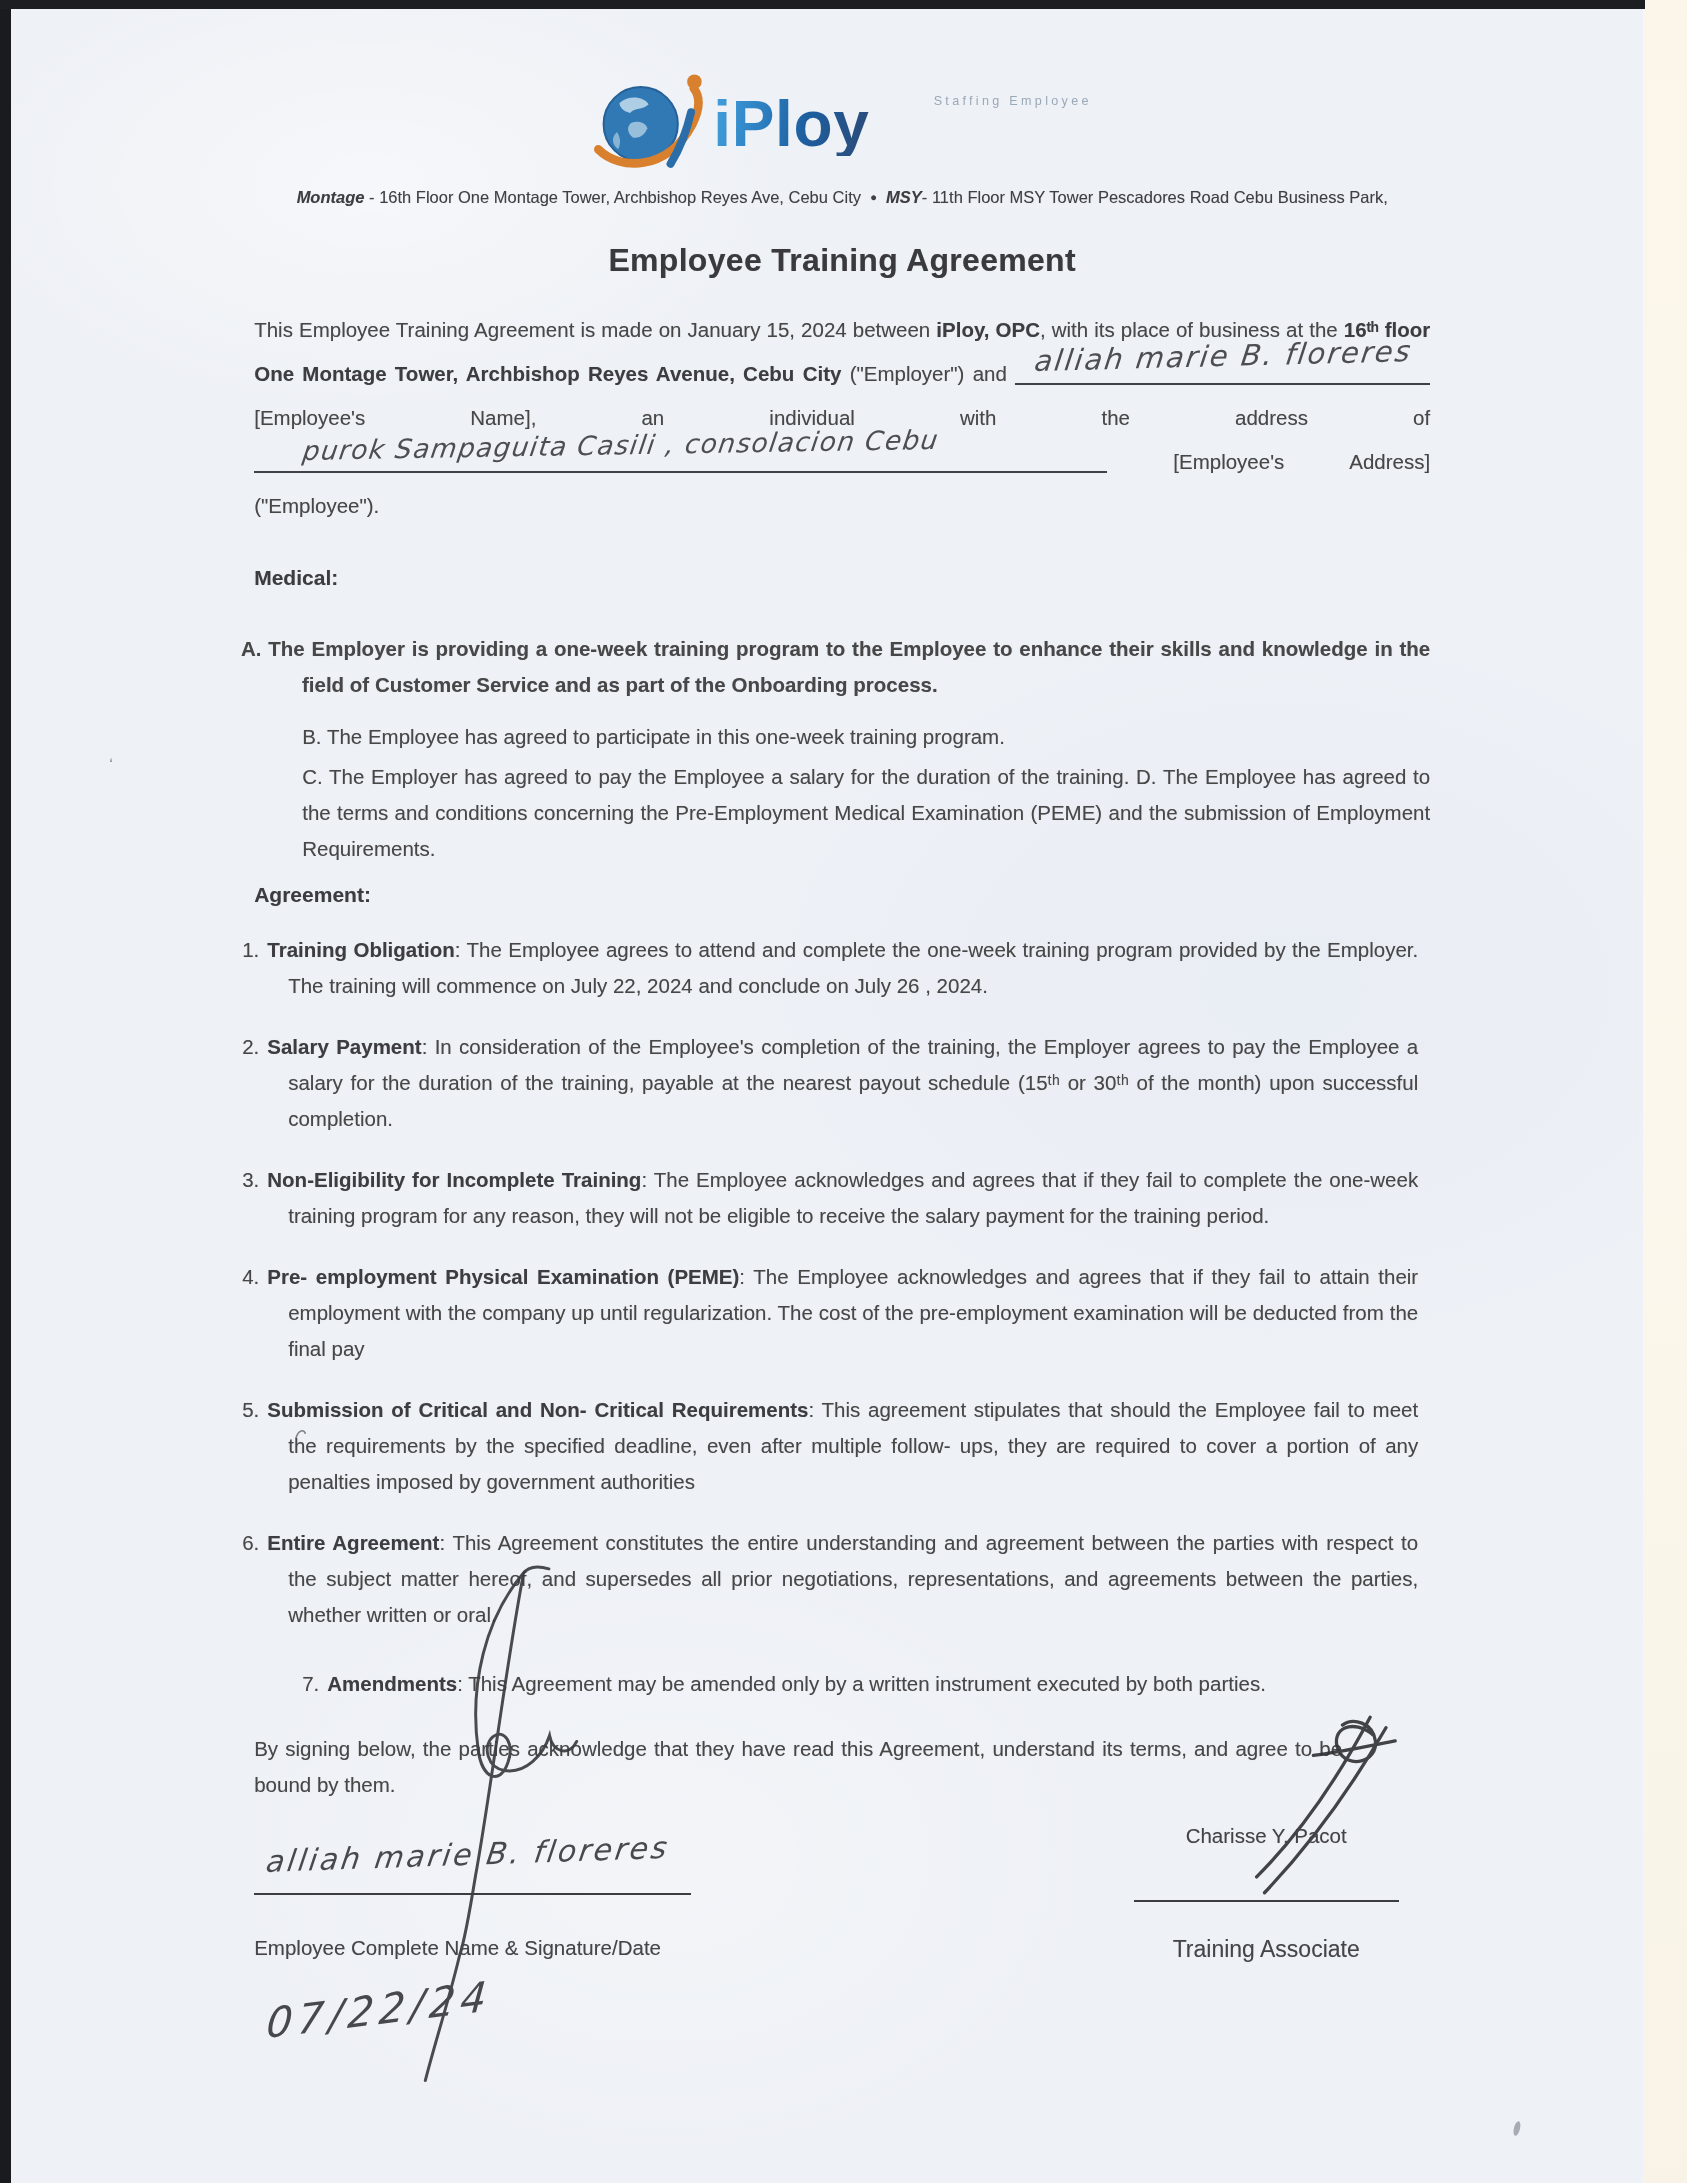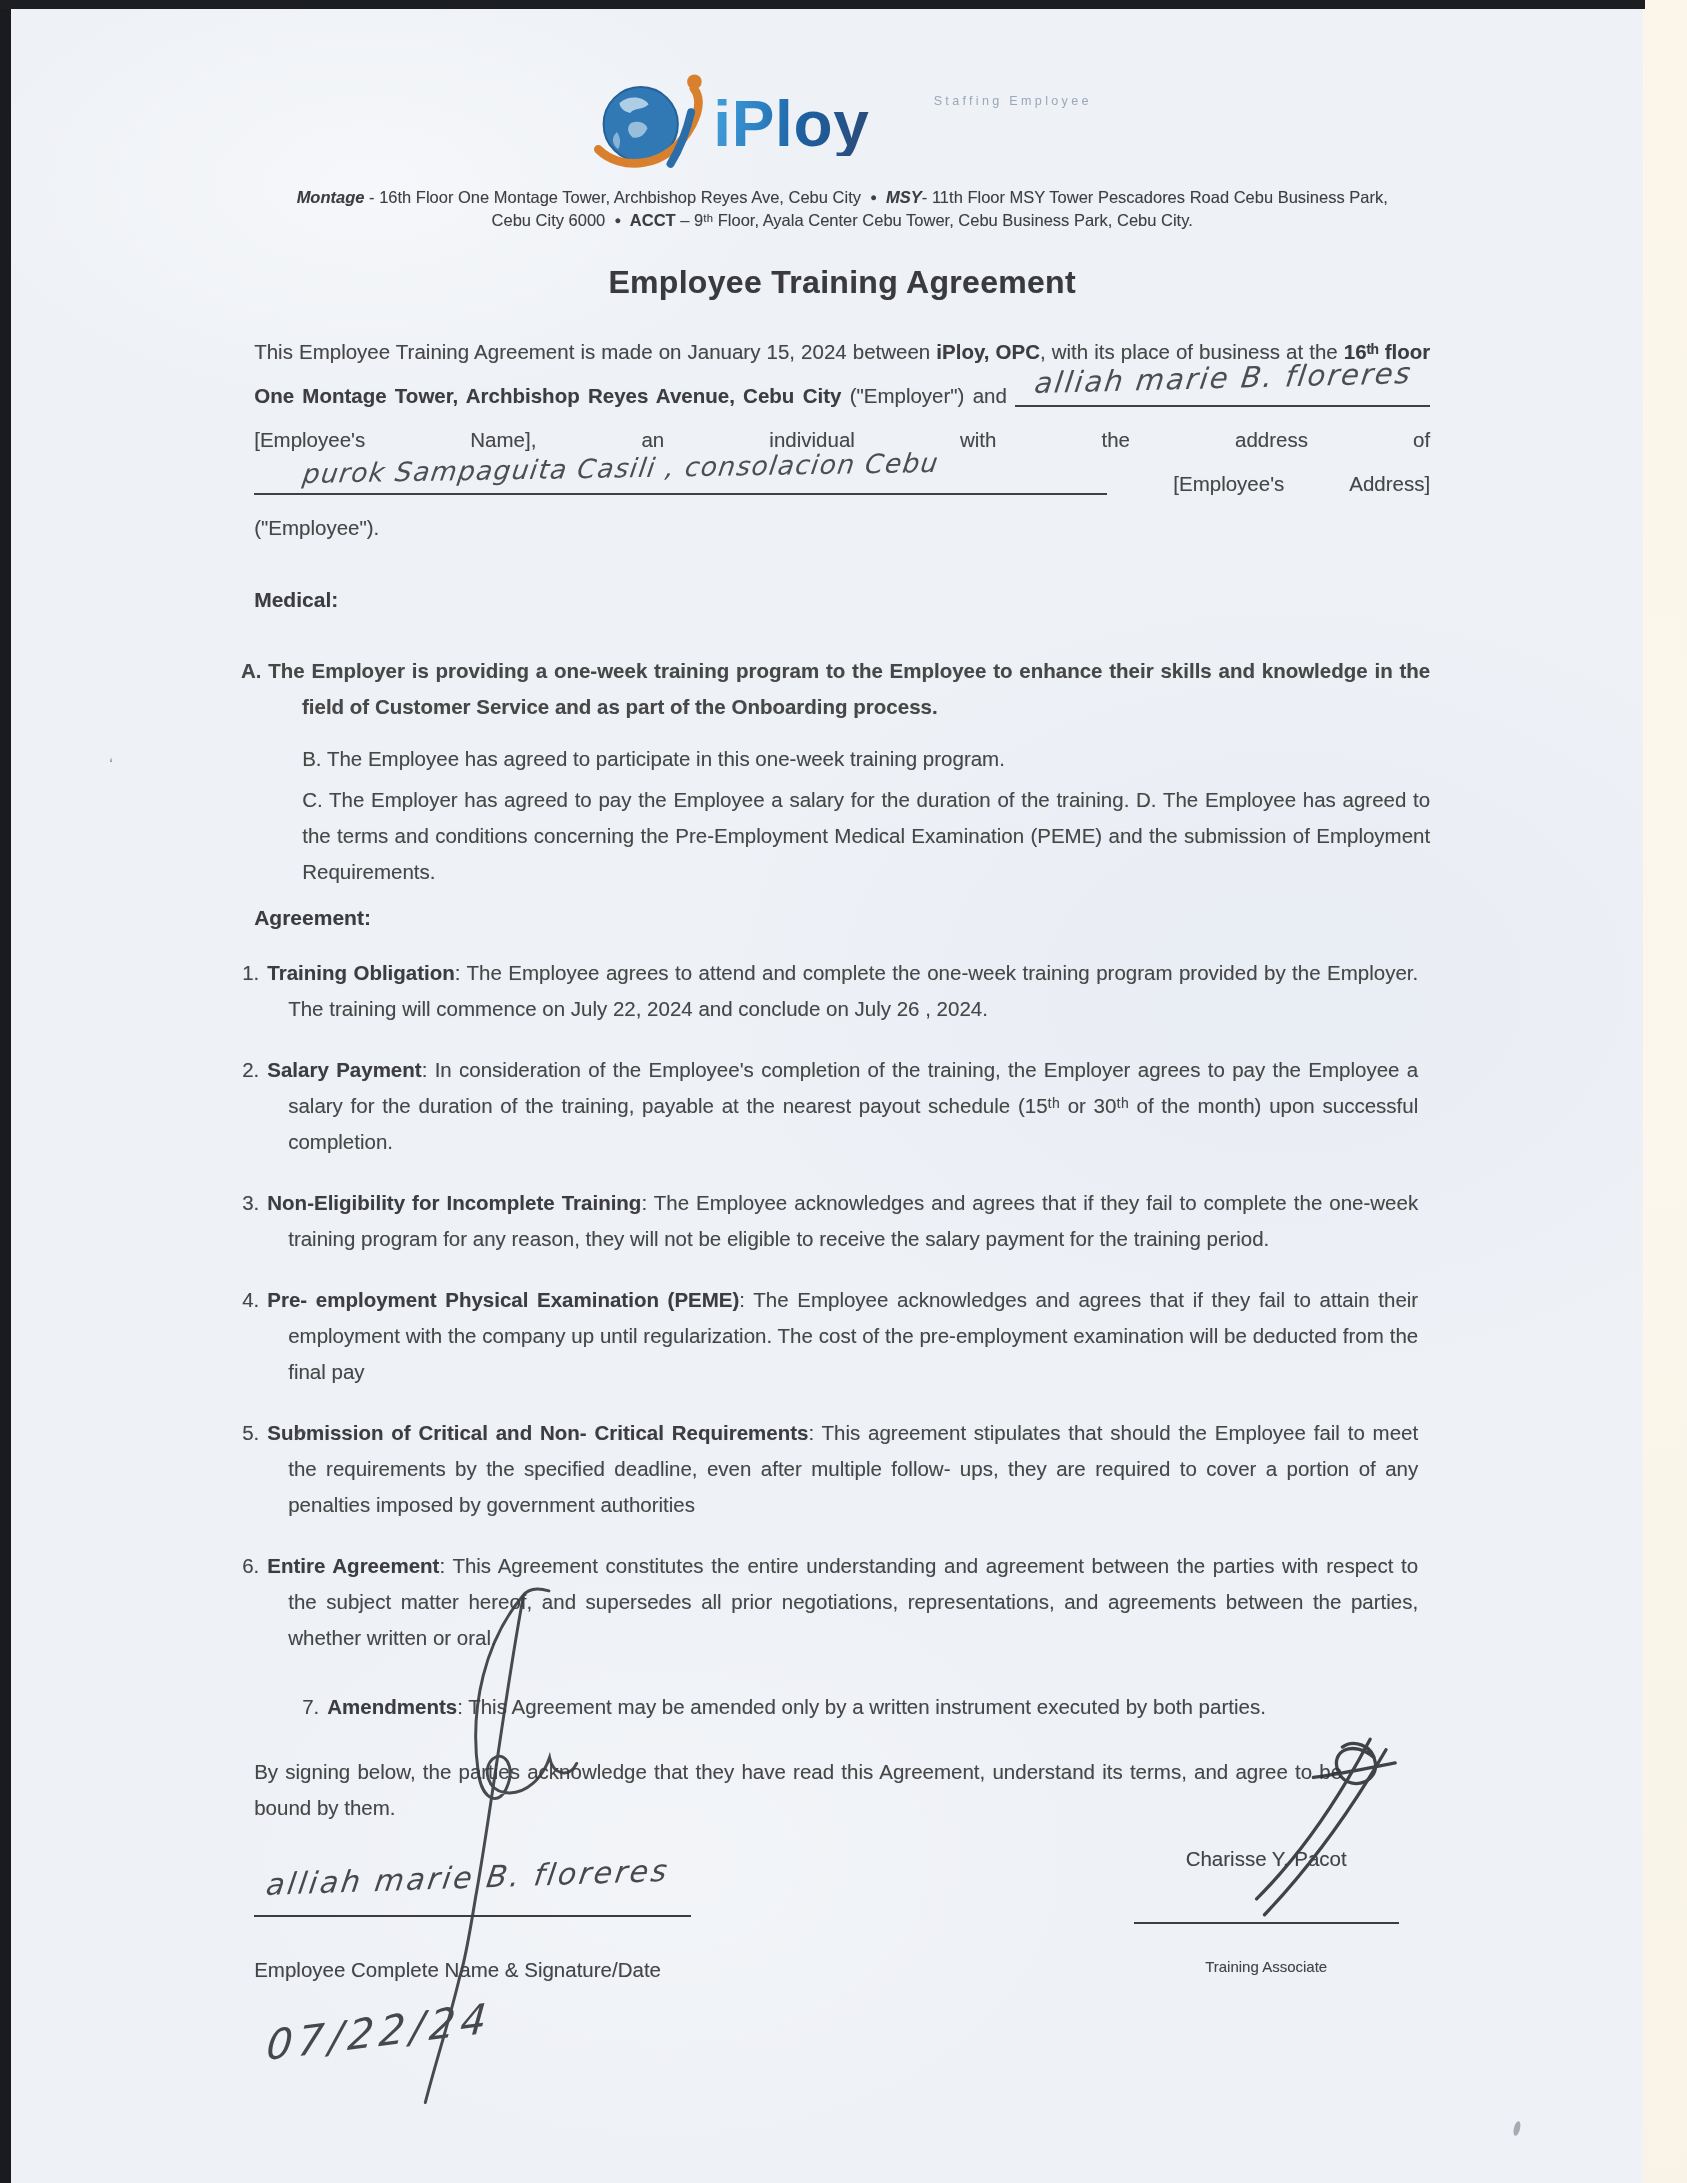--- a/index.html
+++ b/index.html
@@ -73,21 +73,21 @@
   .emp-sig-svg{position:absolute;left:146px;top:-265px;width:278px;height:552px;overflow:visible;}
   .hand-signame{left:10px;top:22.5px;position:absolute;font-size:30px;letter-spacing:2.6px;transform:rotate(-2deg) skewX(-10deg);font-family:"DejaVu Sans",sans-serif;font-style:italic;color:#47494e;white-space:nowrap;text-shadow:none;}
   .line-left{position:absolute;left:0;top:42px;width:437px;height:29px;border-bottom:2.6px solid #3b3d41;}
   .label-left{position:absolute;left:0;top:114px;font-size:20.5px;color:#454549;}
   .hand-date{position:absolute;left:12px;top:164px;font-size:41px;letter-spacing:5.3px;transform:rotate(-7deg) skewX(-12deg);font-family:"DejaVu Sans",sans-serif;font-style:italic;color:#46484d;text-shadow:none;}
 
   .sig-right{position:absolute;left:860px;top:0;width:304px;text-align:center;}
   .trainer-sig-svg{position:absolute;left:103px;top:-118px;width:198px;height:198px;overflow:visible;}
   .trainer-name{position:absolute;left:0;top:2.6px;width:100%;font-size:20.5px;color:#434347;}
   .line-right{position:absolute;left:20px;top:49px;width:265px;height:29px;border-bottom:2.6px solid #3b3d41;}
-  .label-right{position:absolute;left:0;top:114px;width:100%;font-size:15px;color:#454549;}
+  .label-right{position:absolute;left:0;top:114px;width:100%;font-size:23px;color:#454549;}
 
   
   .ink-mark{position:absolute;left:283px;top:1417px;overflow:visible;}
   .speck-a{position:absolute;left:1503px;top:2112px;width:6px;height:14.6px;background:#9aa0a8;border-radius:50%;opacity:.85;transform:rotate(14deg);}
   .speck-b{position:absolute;left:98px;top:746px;font-size:17px;color:#606066;opacity:.7;}
 </style>
 </head>
 <body>
 
 <div class="edge-left"></div>
@@ -108,21 +108,20 @@
         <circle cx="153" cy="16" r="11" fill="#d8802d"></circle>
       </svg>
       <div class="logo-textcol">
         <div class="brand">iPloy</div>
         <div class="tagline">Staffing Employee</div>
       </div>
     </div>
 
     <div class="addr">
       <div class="addr-line"><span class="bi">Montage</span><span> - 16th Floor One Montage Tower, Archbishop Reyes Ave, Cebu City </span><span class="bullet">●</span><span class="bi"> MSY</span><span>- 11th Floor MSY Tower Pescadores Road Cebu Business Park,</span></div>
-      <div class="addr-line"><span>Cebu City 6000 </span><span class="bullet">●</span><span class="b"> ACCT</span><span> – 9ᵗʰ Floor, Ayala Center Cebu Tower, Cebu Business Park, Cebu City.</span></div>
     </div>
 
     <div class="title">Employee Training Agreement</div>
 
     <p class="intro"><span>This Employee Training Agreement is made on January 15, 2024 between </span><span class="b">iPloy, OPC</span><span>, with its place of business at the </span><span class="b">16ᵗʰ floor One Montage Tower, Archbishop Reyes Avenue, Cebu City</span><span> ("Employer") and </span><span class="blank blank-name"><span class="hand hand-name-intro">alliah marie B. floreres</span></span><span> [Employee's Name], an individual with the address of </span><span class="blank blank-addr"><span class="hand hand-addr-intro">purok Sampaguita Casili , consolacion Cebu</span></span><span> [Employee's</span> <span>Address]</span> <span>("Employee").</span></p>
 
     <div class="section">Medical:</div>
     <p class="recital-a">A. The Employer is providing a one-week training program to the Employee to enhance their skills and knowledge in the field of Customer Service and as part of the Onboarding process.</p>
     <p class="recital-b">B. The Employee has agreed to participate in this one-week training program.</p>
     <p class="recital-c">C. The Employer has agreed to pay the Employee a salary for the duration of the training. D. The Employee has agreed to the terms and conditions concerning the Pre-Employment Medical Examination (PEME) and the submission of Employment Requirements.</p>

